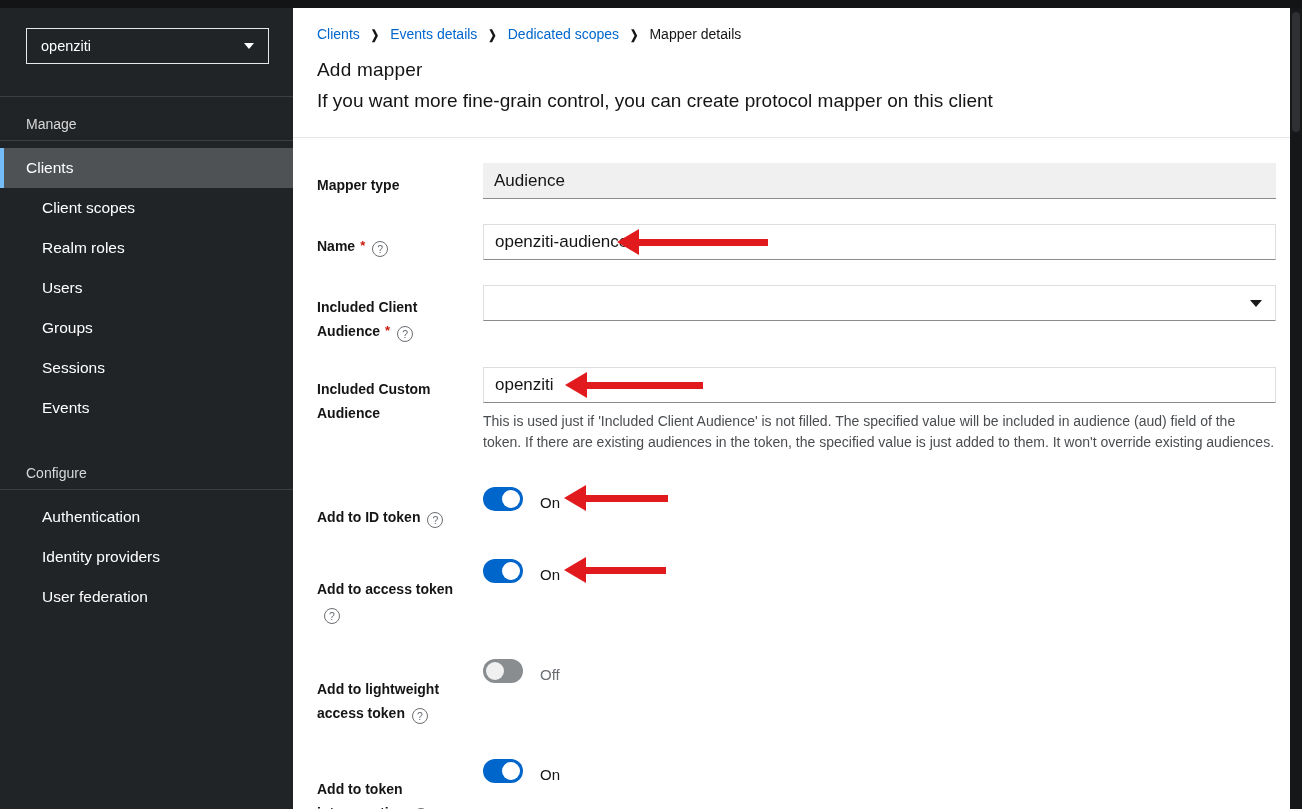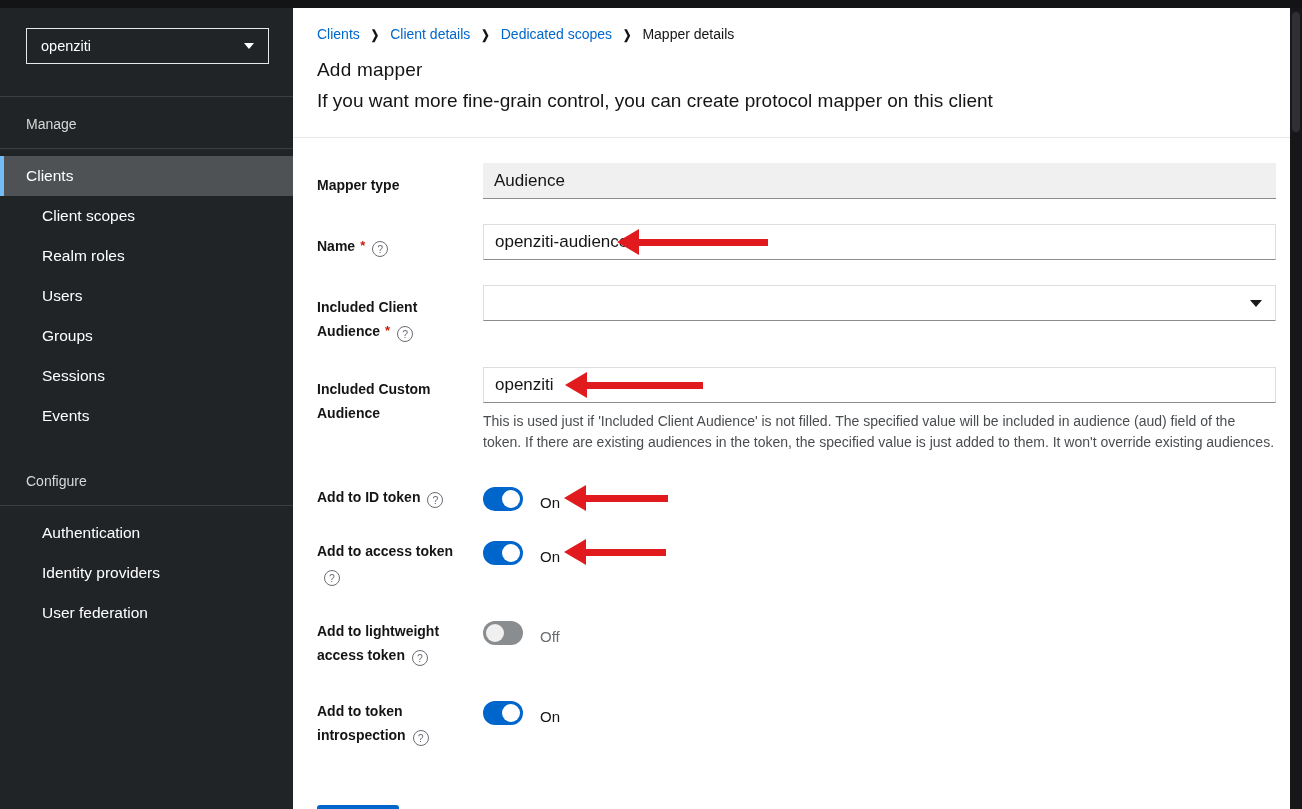--- a/index.html
+++ b/index.html
@@ -22,42 +22,42 @@
   
   .top-strip{position:absolute;left:0;top:0;width:1302px;height:8px;background:#121416;}
   .right-scrollbar{position:absolute;right:0;top:8px;width:12px;height:801px;background:#161719;}
   .right-scrollbar .thumb{position:absolute;left:2px;top:4px;width:8px;height:120px;background:#2e3033;border-radius:4px;}
 
   
   .sidebar{position:absolute;left:0;top:8px;width:293px;height:801px;background:var(--sidebar-bg);color:#fff;}
   .realm-selector{margin:20px 24px 0 26px;height:36px;border:1px solid #e8e8e8;display:flex;align-items:center;justify-content:space-between;padding:0 14px;font-size:14.5px;cursor:pointer;}
   .caret-down-white{width:0;height:0;border-left:5px solid transparent;border-right:5px solid transparent;border-top:6px solid #fff;}
   .realm-divider{margin-top:32px;border-bottom:1px solid var(--nav-divider);}
-  .nav-section-head{padding:19px 24px 16px 26px;font-size:14px;color:#d8d8d8;border-bottom:1px solid var(--nav-divider);}
+  .nav-section-head{padding:19px 24px 8px 26px;font-size:14px;color:#d8d8d8;border-bottom:1px solid var(--nav-divider);}
   .nav-list{padding-top:7px;list-style:none;}
   .nav-item{height:40px;display:flex;align-items:center;padding-left:38px;font-size:15.5px;color:#fff;cursor:pointer;border-left:4px solid transparent;}
   .nav-item.active{background:var(--sidebar-active-bg);border-left:4px solid var(--sidebar-active-border);padding-left:22px;}
   .nav-gap{height:18px;}
 
   
   .content{position:absolute;left:293px;top:8px;width:997px;height:801px;background:#fff;}
 
   .page-header{padding:18px 24px 0 24px;border-bottom:1px solid #e7e7e7;height:130px;}
   .breadcrumb{display:flex;align-items:center;font-size:14px;}
   .breadcrumb a{color:var(--link);text-decoration:none;cursor:pointer;}
   .breadcrumb .sep{font-size:10px;font-weight:bold;color:var(--text-dark);margin:0 11px;transform:scaleY(1.25);}
   .breadcrumb .current{color:var(--text-dark);}
   .page-title{margin-top:17px;font-size:19px;font-weight:500;color:var(--text-dark);letter-spacing:.2px;}
   .page-subtitle{margin-top:9px;font-size:19px;color:var(--text-dark);}
 
   
   .form{padding:25px 14px 0 24px;}
   .form-row{display:flex;align-items:flex-start;}
   .label-col{width:166px;flex:0 0 166px;padding-top:10px;font-size:14px;font-weight:bold;color:var(--text-dark);line-height:24px;padding-right:14px;}
-  .label-col.toggle-label{padding-top:2px;}
+  .label-col.toggle-label{padding-top:2px;margin-top:20px;}
   .control-col{flex:1;position:relative;}
   .asterisk{color:#c9190b;font-size:13px;margin-left:5px;vertical-align:1px;}
   .help-icon{display:inline-flex;width:16px;height:16px;border:1px solid var(--text-gray);border-radius:50%;color:var(--text-gray);font-size:10.5px;font-weight:normal;align-items:center;justify-content:center;margin-left:7px;vertical-align:-2px;cursor:pointer;line-height:1;}
 
   .text-input{width:100%;height:36px;border:1px solid #dedede;border-bottom:1px solid #8a8d90;background:#fff;font-family:"Liberation Sans",sans-serif;font-size:17px;color:var(--text-dark);padding:0 11px;outline:none;}
   .text-input.readonly{background:#f0f0f0;border:none;border-bottom:1px solid #8a8d90;}
   .select-box{width:100%;height:36px;border:1px solid #dedede;border-bottom:1px solid #8a8d90;background:#fff;display:flex;align-items:center;justify-content:space-between;padding:0 13px;cursor:pointer;font-size:15px;}
   .caret-down-black{width:0;height:0;border-left:6px solid transparent;border-right:6px solid transparent;border-top:7px solid #1a1a1a;}
   .helper-text{margin-top:8px;font-size:14px;color:#4a4d50;line-height:21px;max-width:795px;}
 
@@ -119,21 +119,21 @@
     <li class="nav-item">User federation</li>
   </ul>
 </nav>
 
 <main class="content">
 
   <header class="page-header">
     <div class="breadcrumb">
       <a>Clients</a>
       <span class="sep">❯</span>
-      <a>Client details</a>
+      <a>Events details</a>
       <span class="sep">❯</span>
       <a>Dedicated scopes</a>
       <span class="sep">❯</span>
       <span class="current">Mapper details</span>
     </div>
     <h1 class="page-title">Add mapper</h1>
     <p class="page-subtitle">If you want more fine-grain control, you can create protocol mapper on this client</p>
   </header>
 
   <form class="form">

